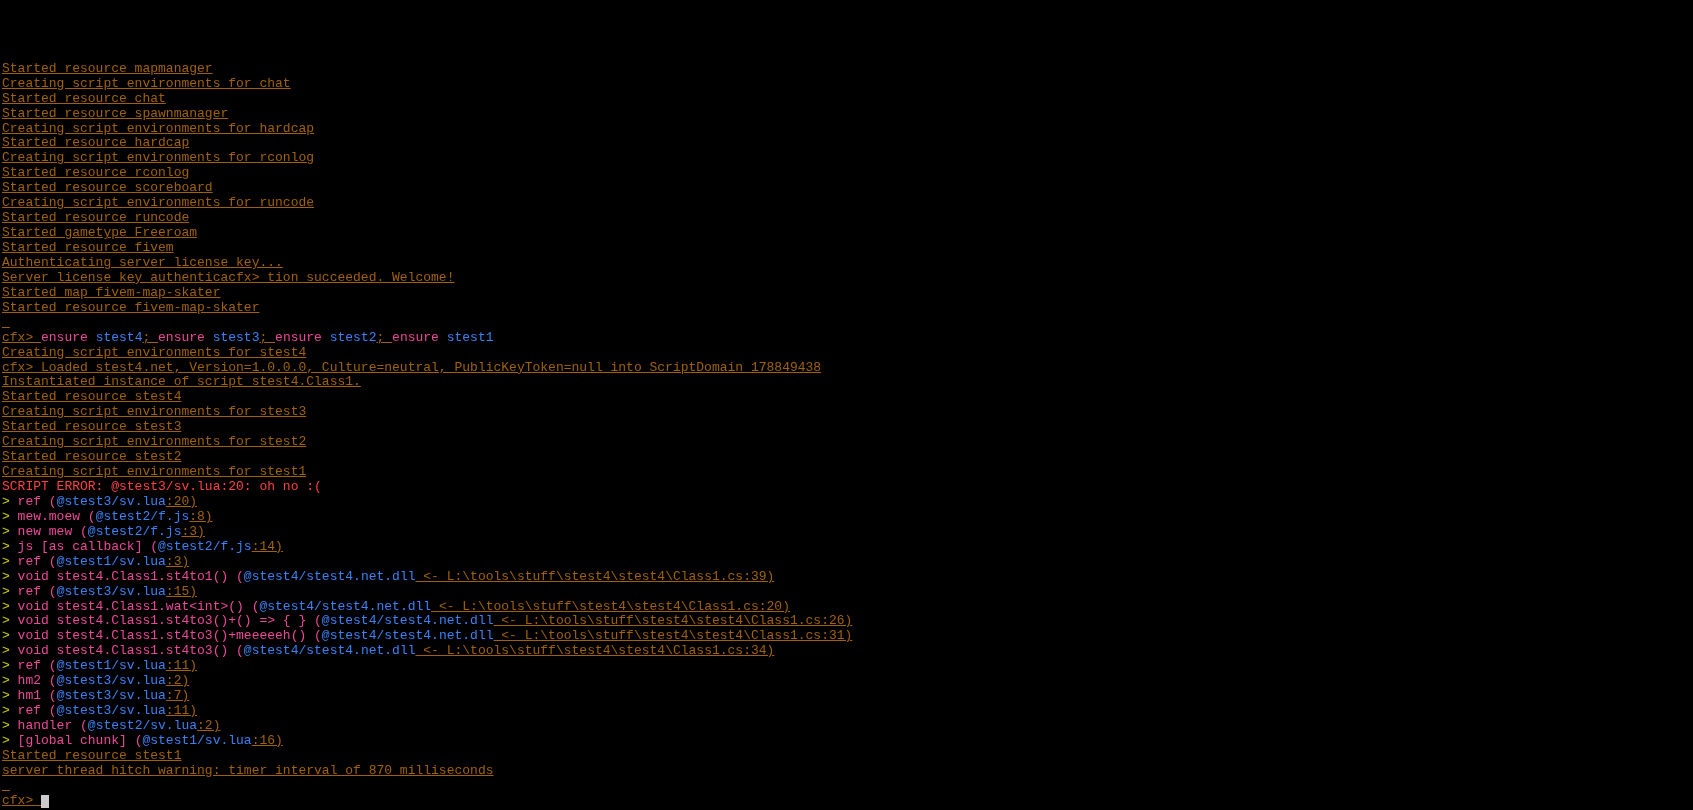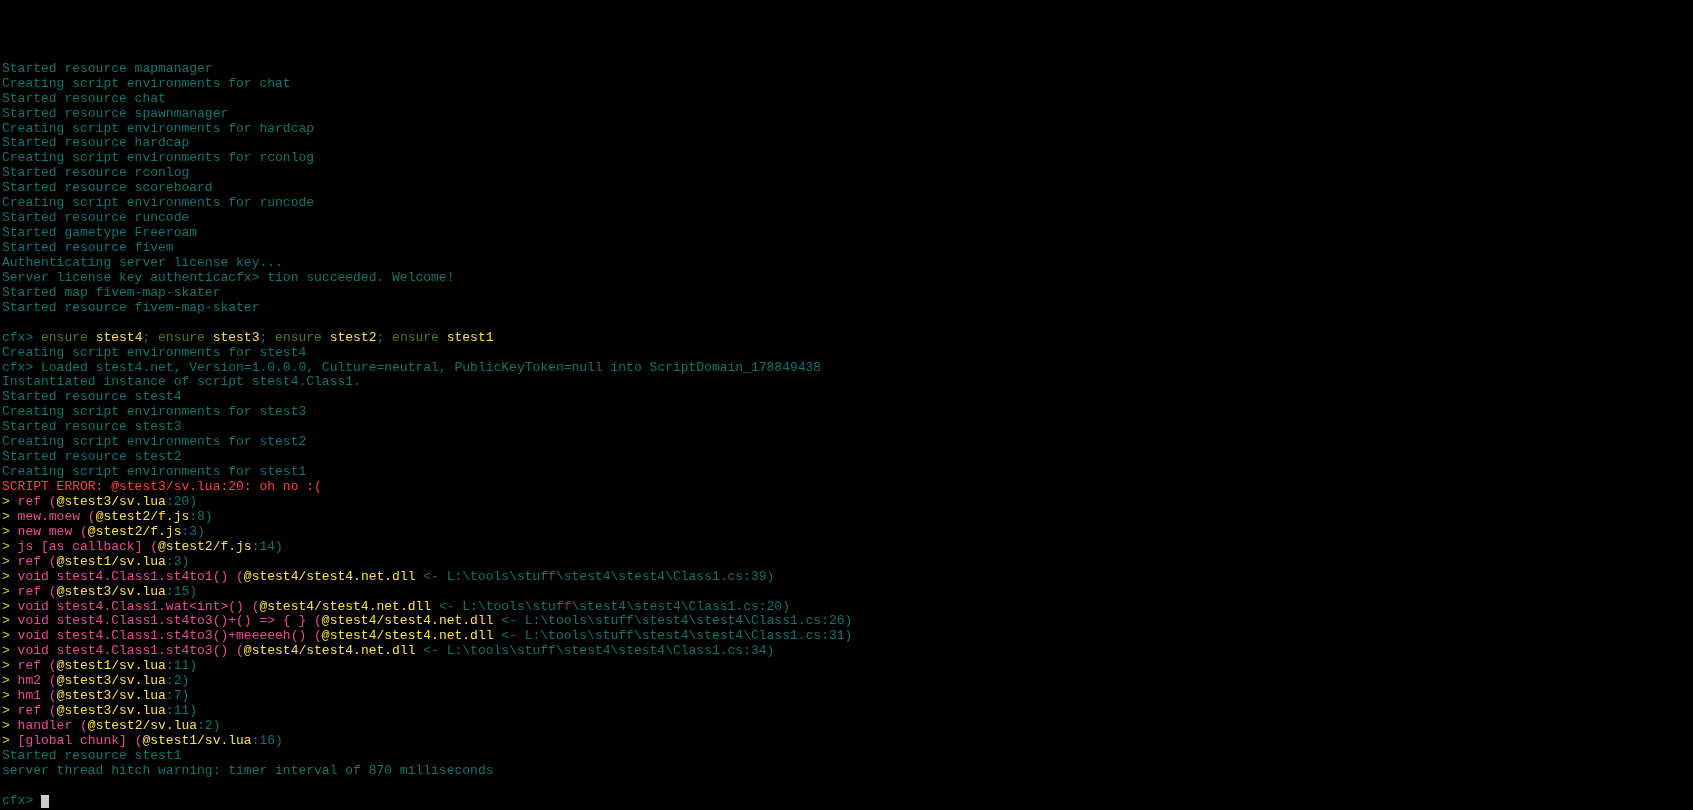--- a/index.html
+++ b/index.html
@@ -9,26 +9,26 @@
       font-family: Consolas, 'Courier New', monospace;
       font-size: 13px;
       line-height: 1.15;
       padding: 2px;
       white-space: pre;
       width: 1693px;
       height: 810px;
       overflow: hidden;
     }
     .line { display: block; }
-    .cyan { color: #fde047; }
-    .magenta { color: #4d7c0f; }
+    .cyan { color: #3b82f6; }
+    .magenta { color: #ec4899; }
     .red { color: #ff4040; text-align: right; }
     .green { color: #ec4899; }
     .yellow { color: #d0d000; }
-    .white { color: #0f766e; }
+    .white { color: #a16207; text-decoration: underline; }
     .cursor {
       display: inline-block;
       width: 8px;
       height: 13px;
       background: #ccc;
       vertical-align: text-bottom;
       animation: blink 1s step-end infinite;
     }
     @keyframes blink { 50% { opacity: 0; } }
   </style>

